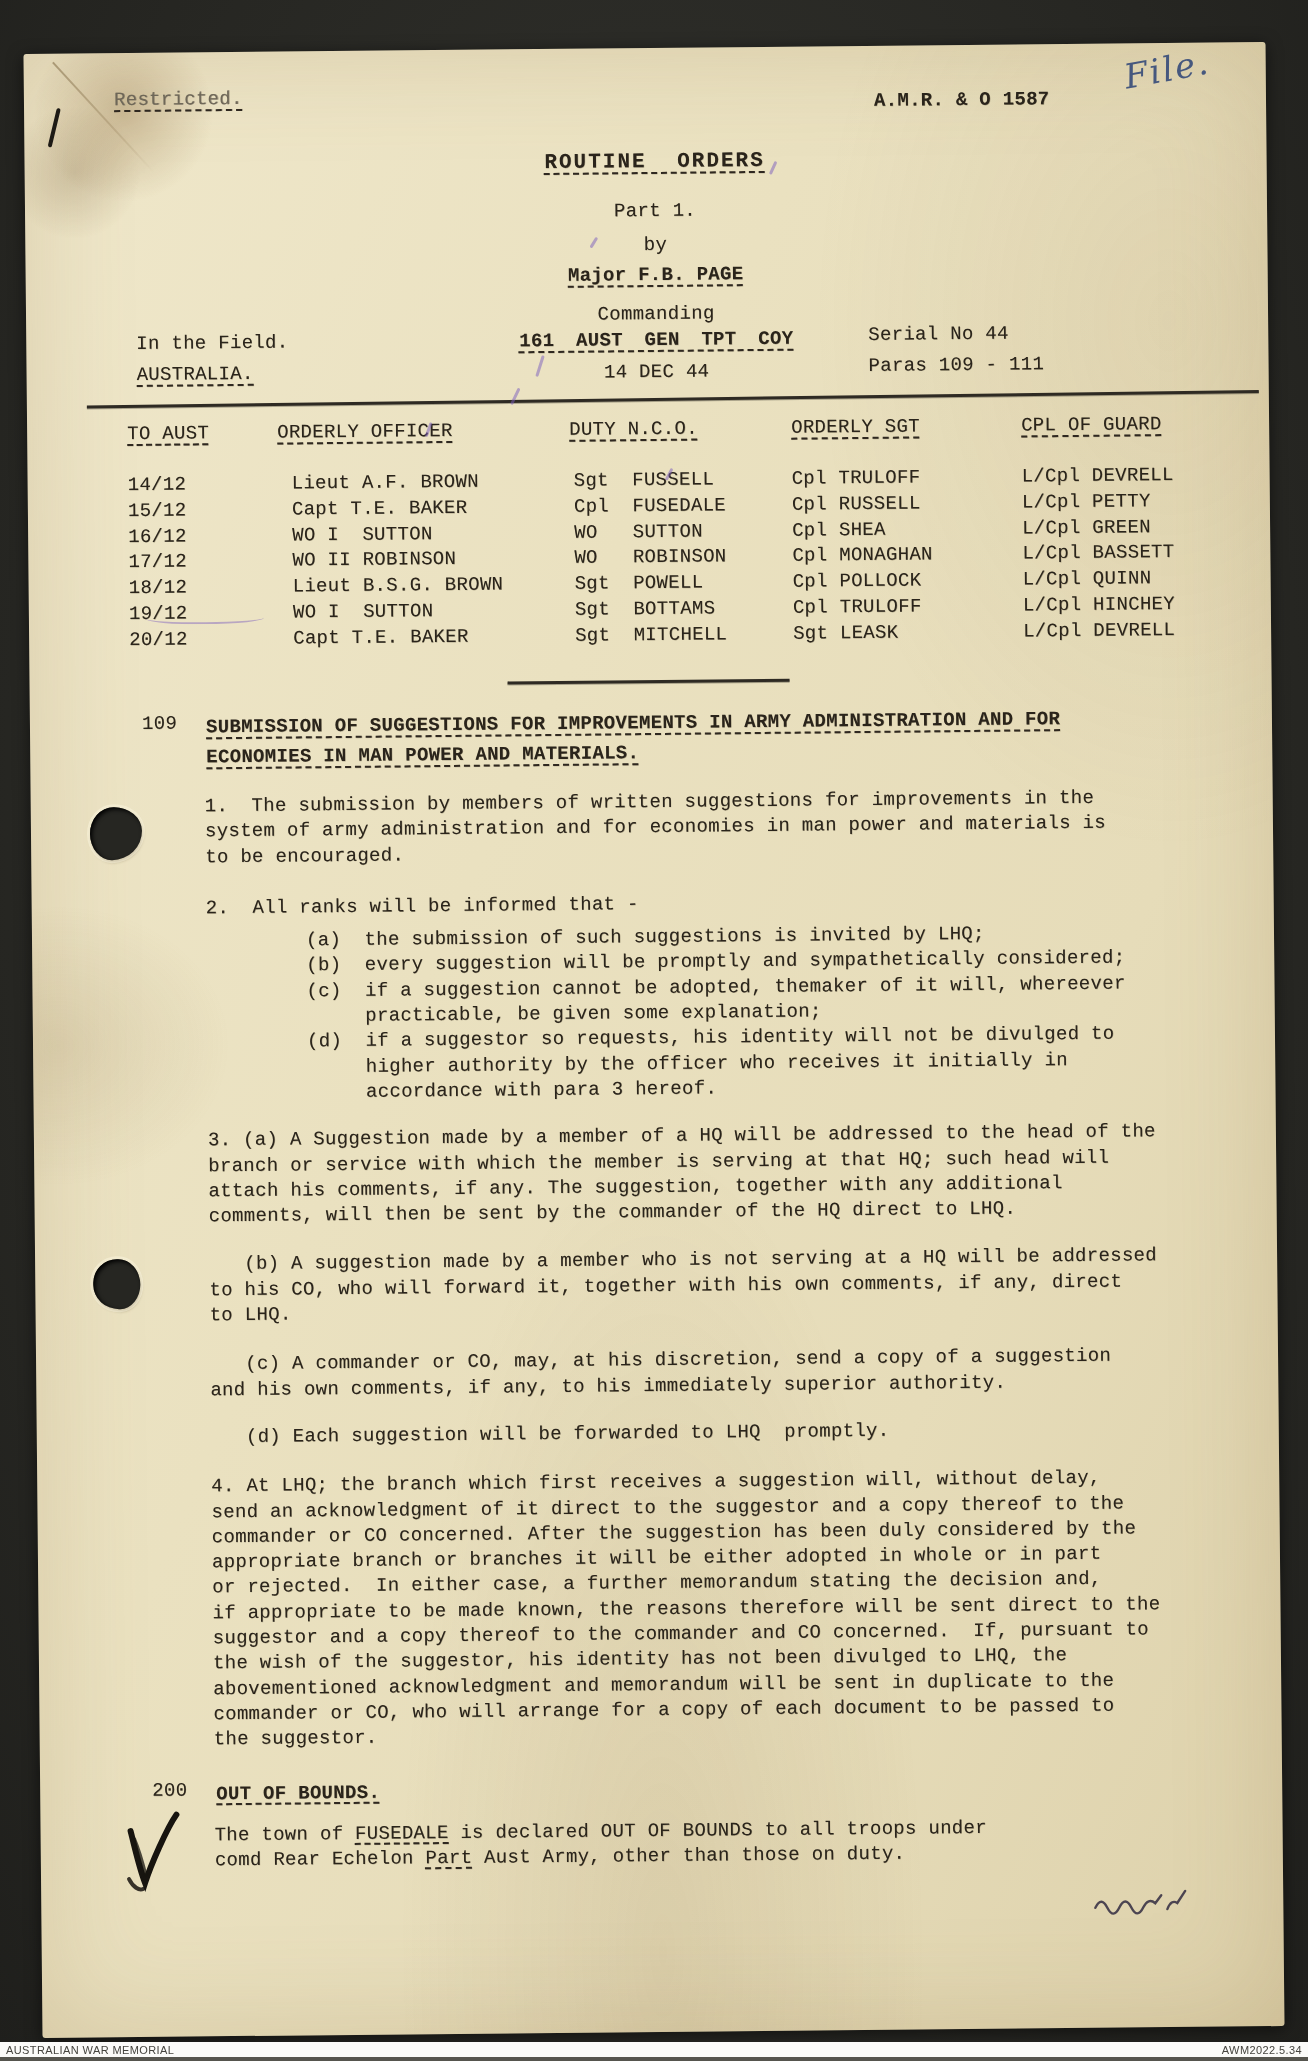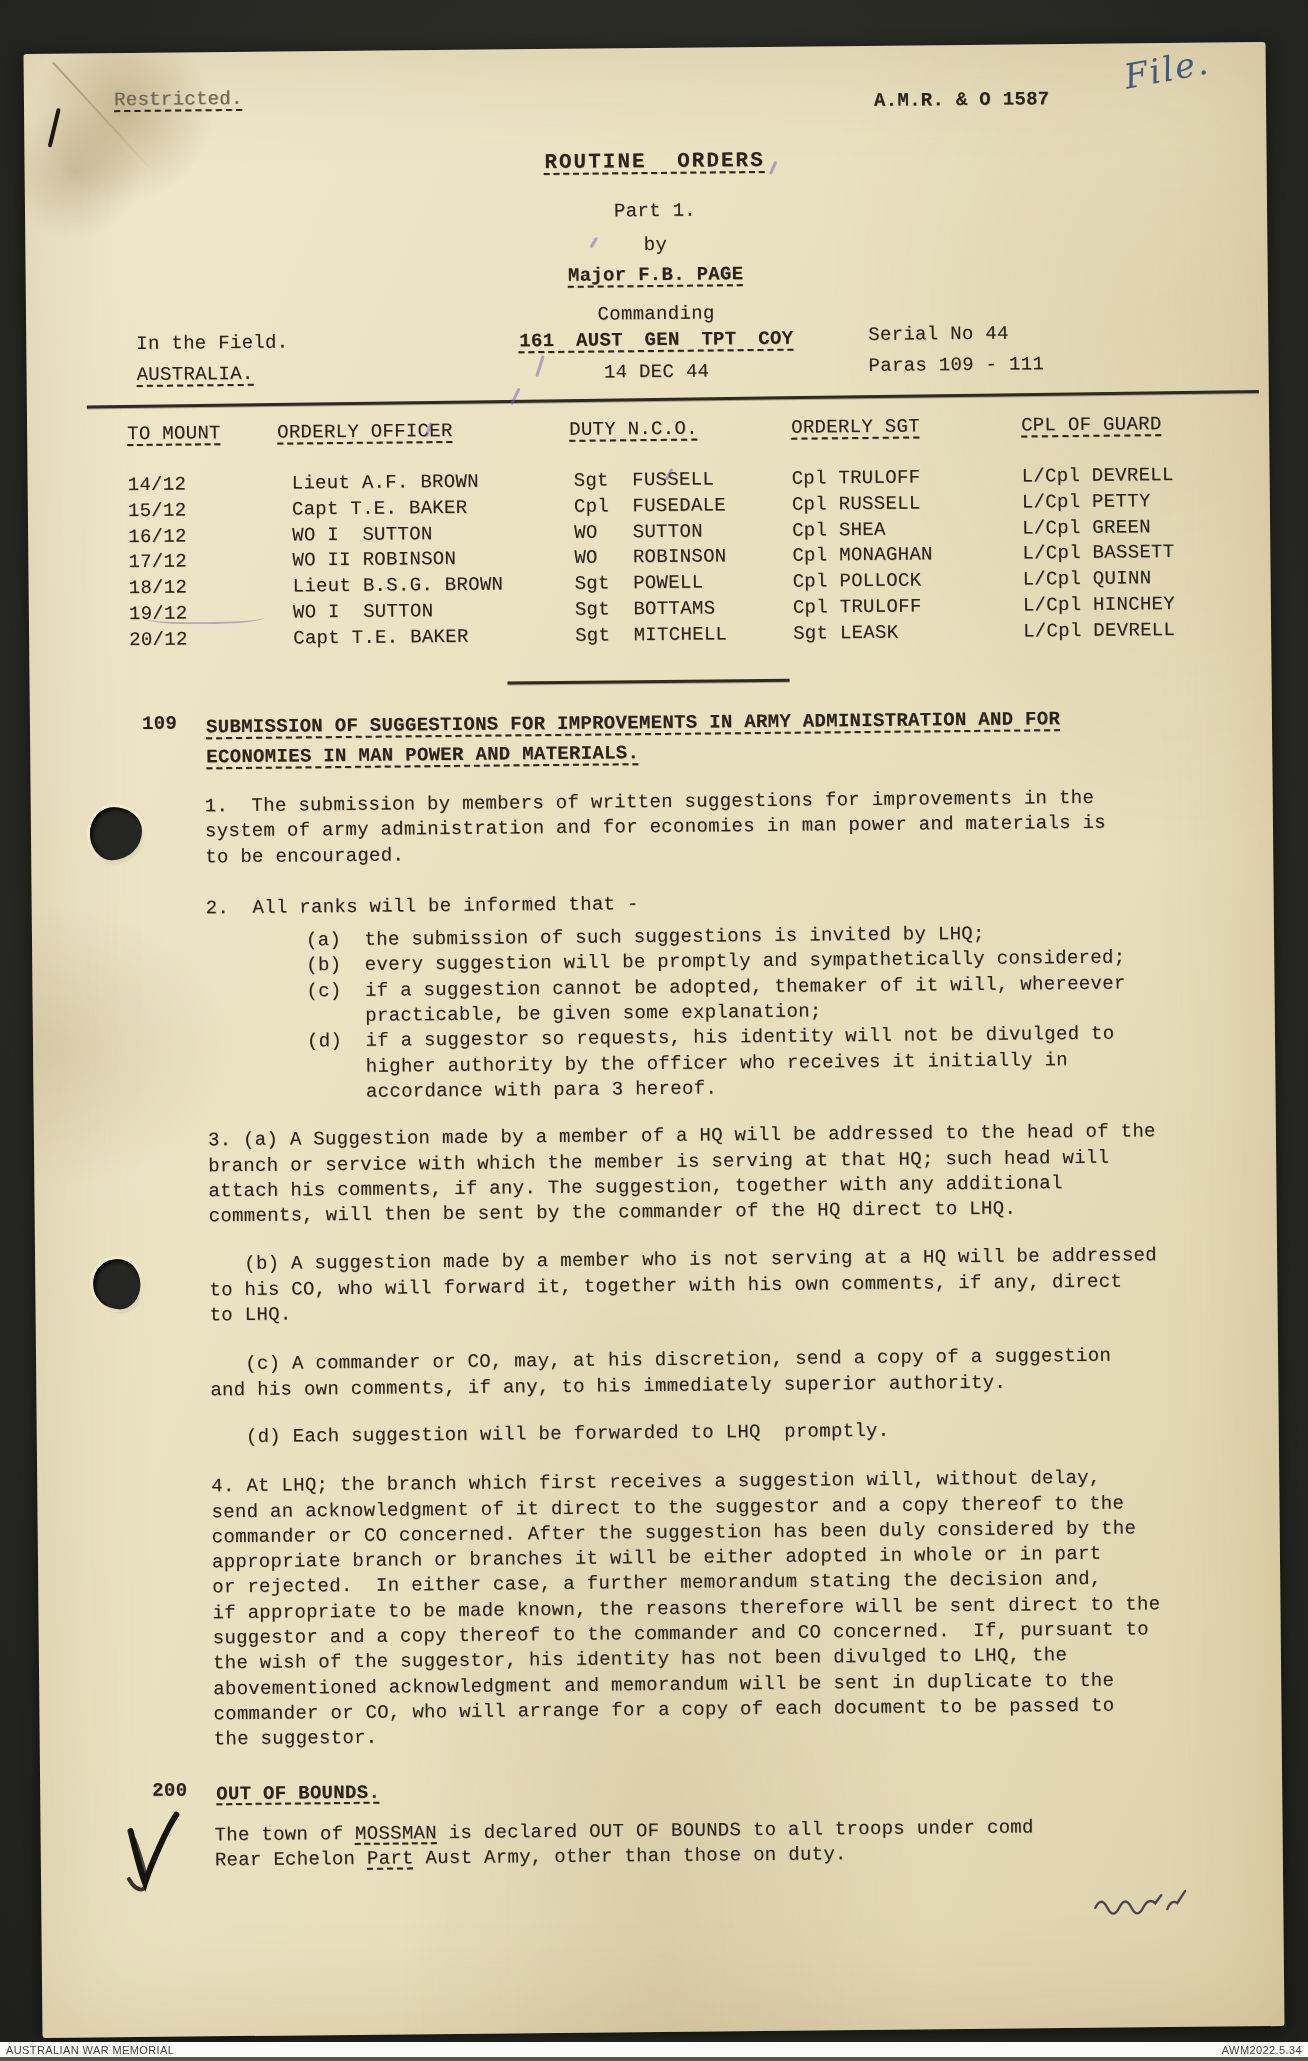--- a/index.html
+++ b/index.html
@@ -47,21 +47,21 @@
   .roster{position:absolute;left:100px;top:370px;width:1120px;}
   .thead,.trow{display:grid;grid-template-columns:150px 292px 222px 230px 1fr;}
   .thead .tcell span{white-space:pre;}
   .trow{line-height:25.8px;}
   .tbody{margin-top:28px;}
   .tcell{white-space:pre;}
   .trow .tcell:nth-child(2){padding-left:14px;}
   .trow .tcell:nth-child(3){padding-left:4px;}
   .content{position:absolute;left:112px;top:660px;width:1060px;}
   .sec-head{display:flex;align-items:flex-start;}
-  .sec-num{width:64px;flex:0 0 64px;font-weight:bold;}
+  .sec-num{width:64px;flex:0 0 64px;font-weight:normal;}
   .sec-title{line-height:30px;font-weight:bold;}
   .para{margin-left:62px;line-height:25.3px;white-space:pre;}
   .m-after-head{margin-bottom:22px;}
   .p1{margin-bottom:26px;}
   .p2i{margin-bottom:8px;}
   .items{margin-left:162px;margin-bottom:22px;line-height:25.3px;white-space:pre;}
   .p3a{margin-bottom:23px;}
   .p3b{margin-bottom:24px;}
   .p3c{margin-bottom:22px;}
   .p3d{margin-bottom:24px;}
@@ -110,21 +110,21 @@
   </div>
 
   <div class="abs tw" style="left:110px;top:280px;">In the Field.</div>
   <div class="abs tw u" style="left:110px;top:311px;">AUSTRALIA.</div>
   <div class="abs tw" style="left:842px;top:278px;">Serial No 44</div>
   <div class="abs tw" style="left:842px;top:309px;">Paras 109 - 111</div>
 
   <div class="rule top-rule"></div>
 
   <div class="roster">
-    <div class="thead tw"><div class="tcell"><span class="u">TO MOUNT</span></div><div class="tcell"><span class="u">ORDERLY OFFICER</span></div><div class="tcell"><span class="u">DUTY N.C.O.</span></div><div class="tcell"><span class="u">ORDERLY SGT</span></div><div class="tcell"><span class="u">CPL OF GUARD</span></div></div>
+    <div class="thead tw"><div class="tcell"><span class="u">TO AUST</span></div><div class="tcell"><span class="u">ORDERLY OFFICER</span></div><div class="tcell"><span class="u">DUTY N.C.O.</span></div><div class="tcell"><span class="u">ORDERLY SGT</span></div><div class="tcell"><span class="u">CPL OF GUARD</span></div></div>
     <div class="tbody">
         <div class="trow tw"><div class="tcell">14/12</div><div class="tcell">Lieut A.F. BROWN</div><div class="tcell">Sgt  FUSSELL</div><div class="tcell">Cpl TRULOFF</div><div class="tcell">L/Cpl DEVRELL</div></div>
         <div class="trow tw"><div class="tcell">15/12</div><div class="tcell">Capt T.E. BAKER</div><div class="tcell">Cpl  FUSEDALE</div><div class="tcell">Cpl RUSSELL</div><div class="tcell">L/Cpl PETTY</div></div>
         <div class="trow tw"><div class="tcell">16/12</div><div class="tcell">WO I  SUTTON</div><div class="tcell">WO   SUTTON</div><div class="tcell">Cpl SHEA</div><div class="tcell">L/Cpl GREEN</div></div>
         <div class="trow tw"><div class="tcell">17/12</div><div class="tcell">WO II ROBINSON</div><div class="tcell">WO   ROBINSON</div><div class="tcell">Cpl MONAGHAN</div><div class="tcell">L/Cpl BASSETT</div></div>
         <div class="trow tw"><div class="tcell">18/12</div><div class="tcell">Lieut B.S.G. BROWN</div><div class="tcell">Sgt  POWELL</div><div class="tcell">Cpl POLLOCK</div><div class="tcell">L/Cpl QUINN</div></div>
         <div class="trow tw"><div class="tcell">19/12</div><div class="tcell">WO I  SUTTON</div><div class="tcell">Sgt  BOTTAMS</div><div class="tcell">Cpl TRULOFF</div><div class="tcell">L/Cpl HINCHEY</div></div>
         <div class="trow tw"><div class="tcell">20/12</div><div class="tcell">Capt T.E. BAKER</div><div class="tcell">Sgt  MITCHELL</div><div class="tcell">Sgt LEASK</div><div class="tcell">L/Cpl DEVRELL</div></div>
       </div>
   </div>
@@ -170,21 +170,21 @@
 abovementioned acknowledgment and memorandum will be sent in duplicate to the
 commander or CO, who will arrange for a copy of each document to be passed to
 the suggestor.</div>
     </section>
 
     <section>
       <div class="sec-head sec110-head">
         <div class="tw sec-num">200</div>
         <div class="tw sec-title u">OUT OF BOUNDS.</div>
       </div>
-      <div class="tw p110"><span>The town of </span><span class="u">MOSSMAN</span><span> is declared OUT OF BOUNDS to all troops under comd Rear Echelon </span><span class="u">Part</span><span> Aust Army, other than those on duty.</span></div>
+      <div class="tw p110"><span>The town of </span><span class="u">FUSEDALE</span><span> is declared OUT OF BOUNDS to all troops under comd Rear Echelon </span><span class="u">Part</span><span> Aust Army, other than those on duty.</span></div>
     </section>
   </div>
 
   <div class="hole hole1"></div>
   <div class="hole hole2"></div>
 
   <svg class="abs" style="left:78px;top:1756px;" width="72" height="90" viewBox="0 0 72 90">
     <path d="M12 22 C16 38 20 58 26 74 C32 56 48 20 58 6" fill="none" stroke="#17140f" stroke-width="6" stroke-linecap="round"></path>
     <path d="M16 30 C21 42 24 54 27 66" fill="none" stroke="#17140f" stroke-width="3" stroke-linecap="round" opacity=".75"></path>
     <path d="M10 70 C14 78 20 82 24 80" fill="none" stroke="#17140f" stroke-width="4" stroke-linecap="round" opacity=".85"></path>

